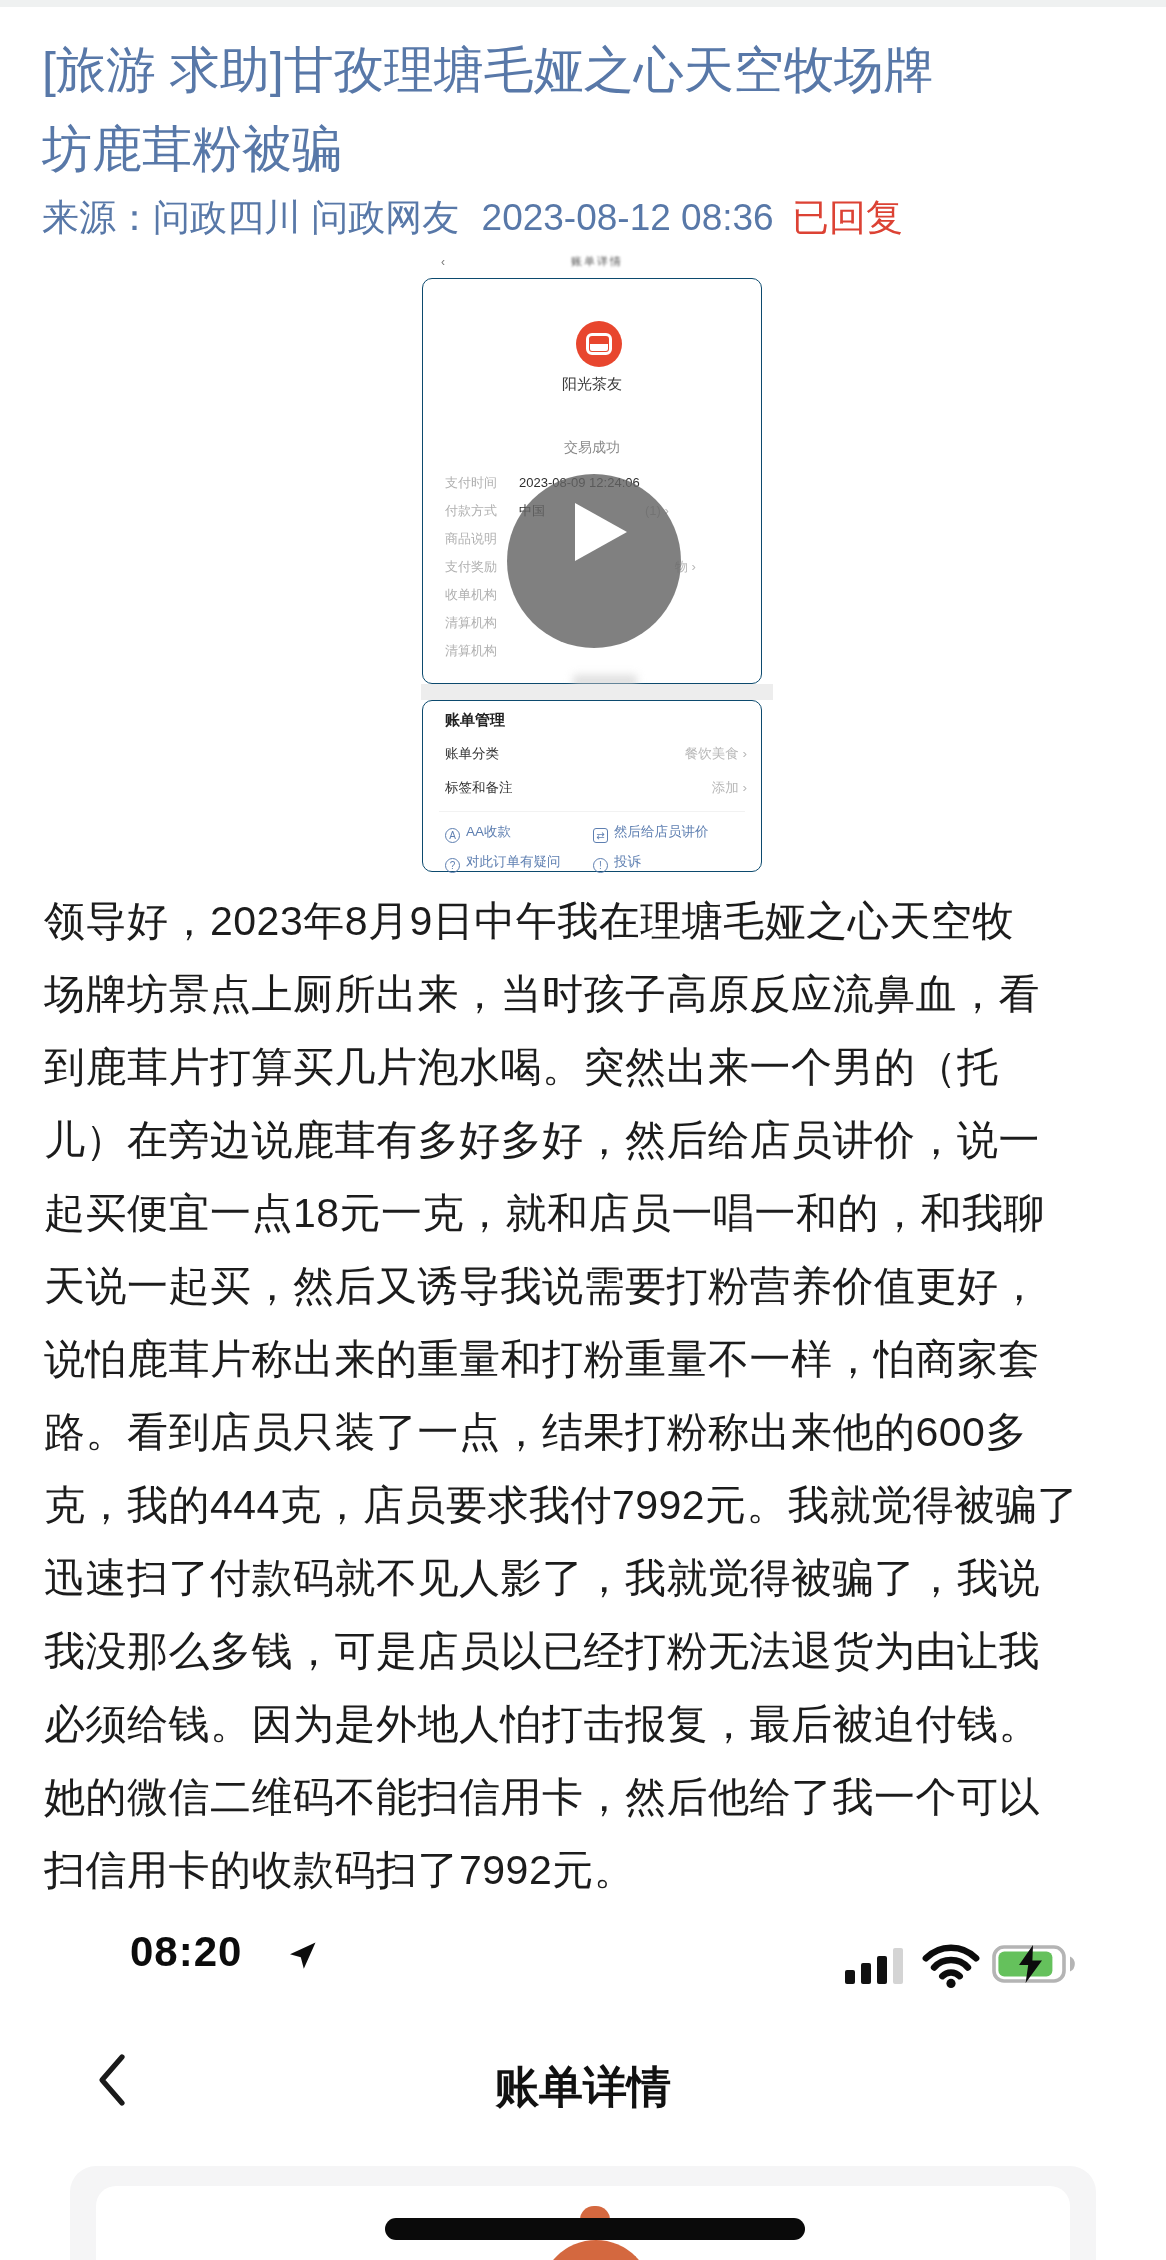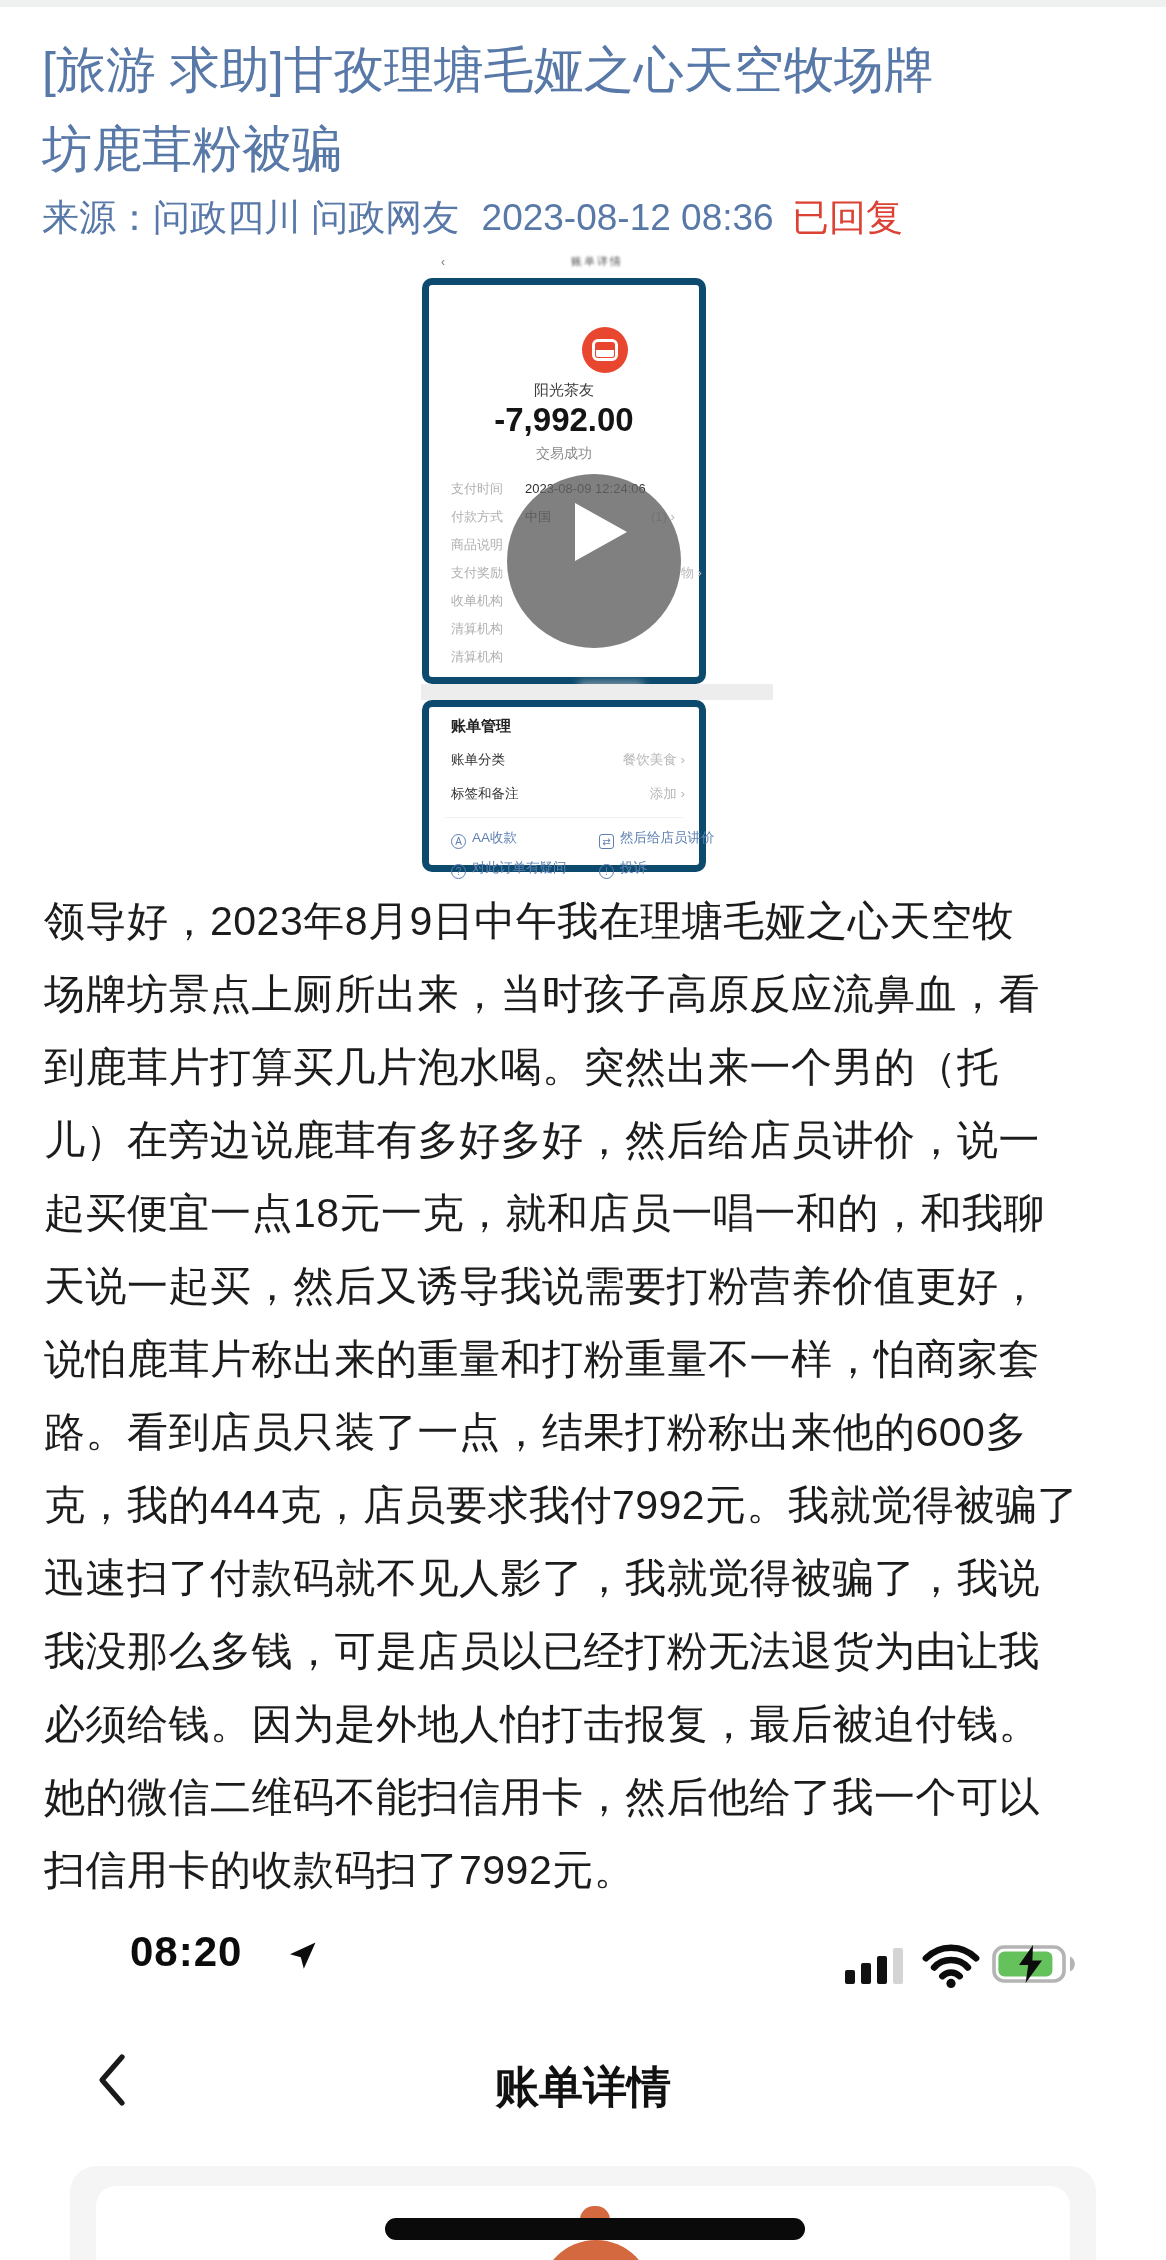--- a/index.html
+++ b/index.html
@@ -20,21 +20,21 @@
   .t2{top:119px;}
   .meta{left:42px;top:196px;font-size:37px;line-height:44px;color:#5878a8;white-space:nowrap;}
   .meta .dt{margin-left:12px;}
   .badge{color:#dc4234;margin-left:8px;}
 
   
   .video{left:421px;top:252px;width:352px;height:620px;background:#fff;}
   .vnav-title{left:0;right:0;top:2px;text-align:center;font-size:11px;color:#555;
     filter:blur(1.1px);letter-spacing:2px;}
   .vnav-back{left:20px;top:3px;font-size:12px;color:#777;filter:blur(0.6px);}
-  .vcard{left:1px;width:284px;background:#fff;border:7px solid #0c4a6e;border-radius:10px;
+  .vcard{left:1px;width:340px;background:#fff;border:1px solid #0c4a6e;border-radius:10px;
     box-sizing:border-box;}
   .card1{top:26px;height:406px;}
   .ricon{left:153px;top:42px;width:46px;height:46px;border-radius:50%;background:#e8462e;}
   .ricon-g{position:absolute;left:10px;top:12px;width:26px;height:22px;border:3px solid #fff;
     border-radius:6px;box-sizing:border-box;}
   .ricon-fill{position:absolute;left:1px;right:1px;bottom:1px;height:7px;background:#fff;
     border-radius:0 0 2px 2px;}
   .merchant{left:0;right:0;top:96px;text-align:center;font-size:15px;color:#3a3a3a;}
   .amount{left:0;right:0;top:116px;text-align:center;font-size:33px;font-weight:bold;color:#141414;}
   .rstatus{left:0;right:0;top:160px;text-align:center;font-size:14px;color:#8a8a8a;}
@@ -103,21 +103,20 @@
   <div class="abs vnav-back">‹</div>
   <div class="abs vnav-title">账单详情</div>
 
   <div class="abs vcard card1">
     <div class="abs ricon">
       <div class="ricon-g">
           <div class="ricon-fill"></div>
         </div>
     </div>
     <div class="abs merchant">阳光茶友</div>
-    <div class="abs amount">-7,992.00</div>
     <div class="abs rstatus">交易成功</div>
 
     <div class="abs rrow" style="top:196px">
       <span class="lb">支付时间</span>
       <span class="vl">2023-08-09 12:24:06</span>
     </div>
     <div class="abs rrow" style="top:224px">
       <span class="lb">付款方式</span>
       <span class="vl">中国</span>
       <span class="sx sx2">(1) ›</span>

